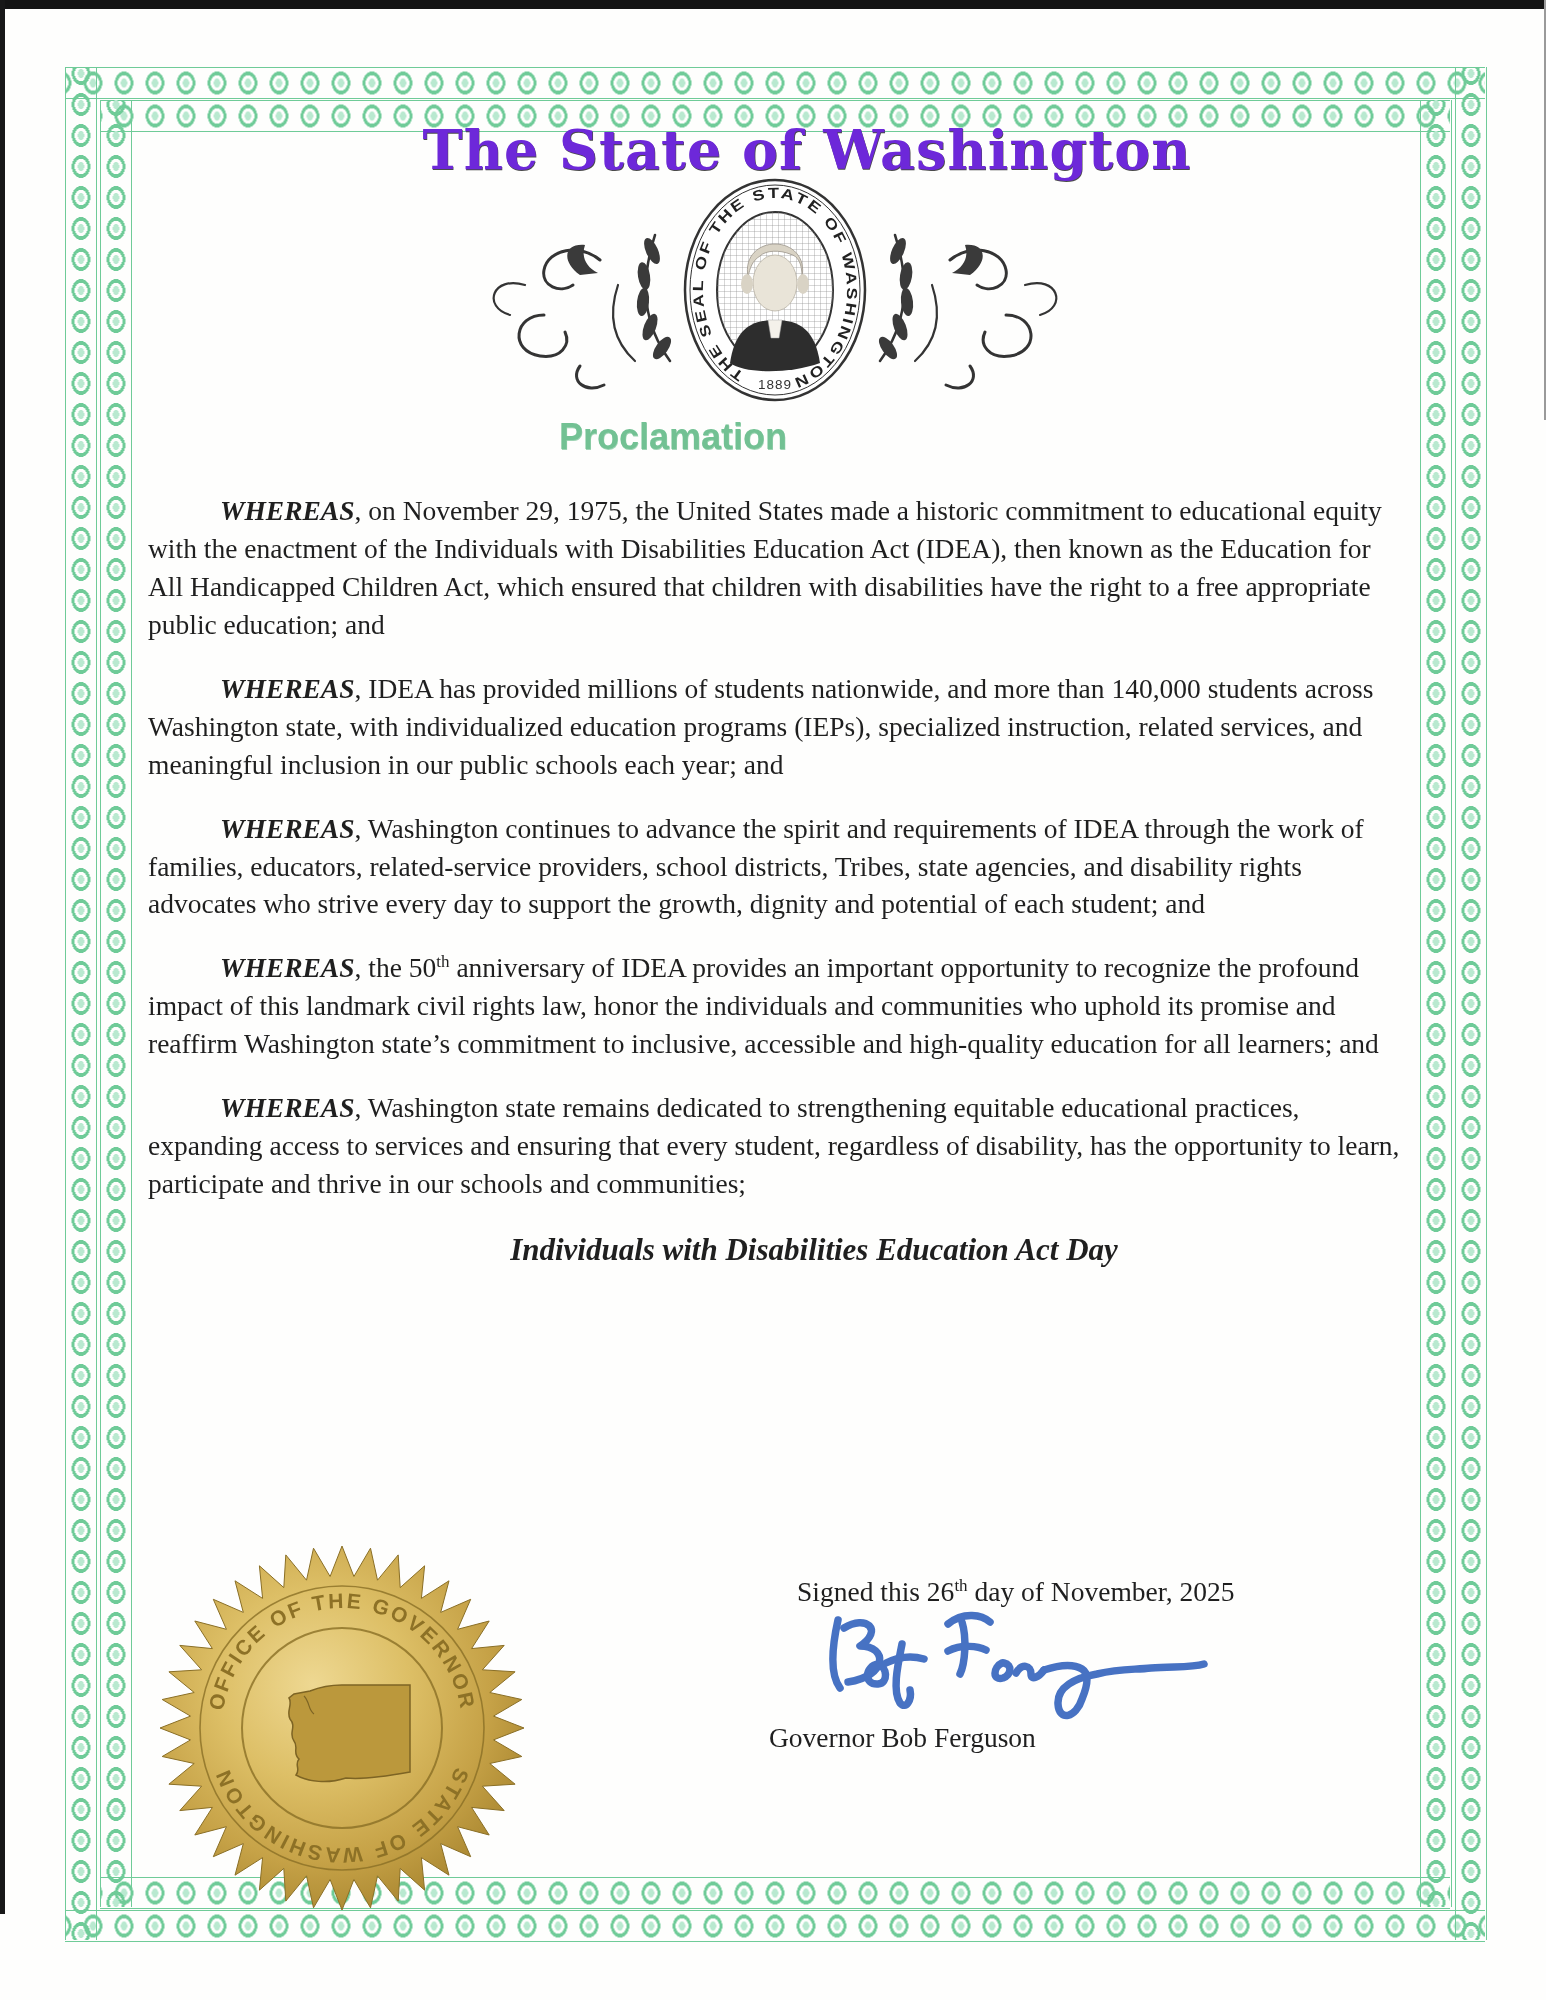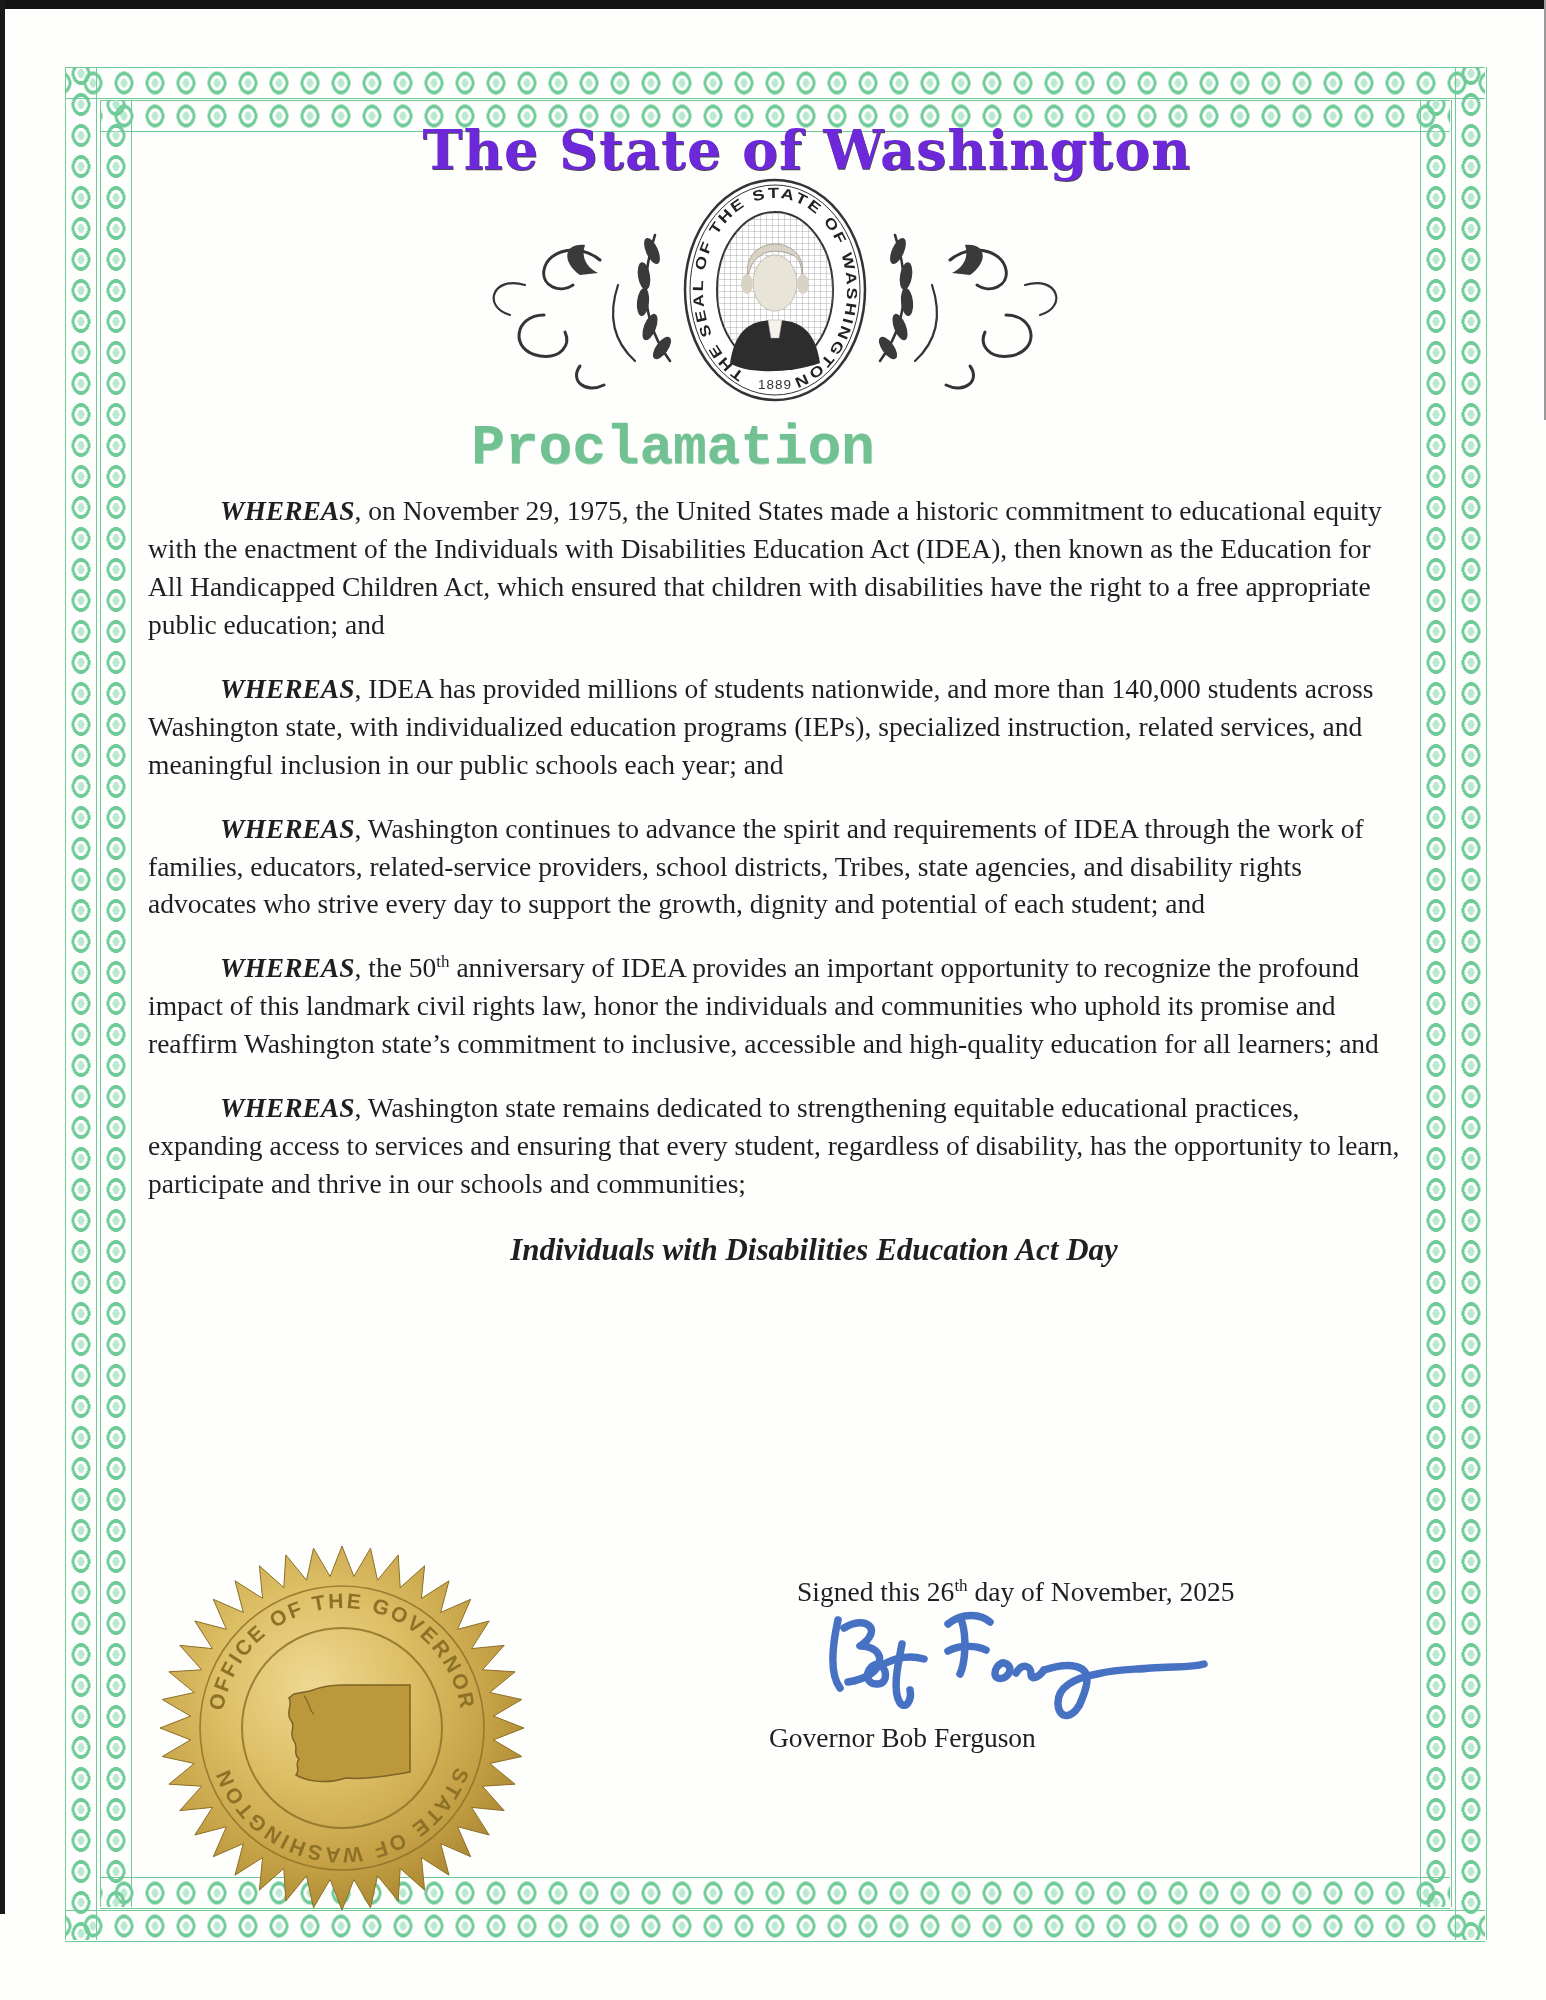--- a/index.html
+++ b/index.html
@@ -24,21 +24,21 @@
       radial-gradient(ellipse 11px 13.5px at 50% 50%, rgba(0,0,0,0) 57%, var(--border-green) 58% 84%, rgba(0,0,0,0) 85%);
     background-size:31px 31px;background-position:center;}
   .bstrip.h{border-top:1.6px solid var(--border-green);border-bottom:1.6px solid var(--border-green);}
   .bstrip.v{border-left:1.6px solid var(--border-green);border-right:1.6px solid var(--border-green);}
   
   .state-title{position:absolute;left:65px;top:118px;width:1484px;margin:0;text-align:center;
     font-family:"DejaVu Serif", serif;font-weight:800;font-size:54px;letter-spacing:1px;color:#6d28d9;
     text-shadow:0.6px 0.6px 0 #4a4a4a;}
   .seal-wrap{position:absolute;left:430px;top:165px;width:690px;height:250px;}
   .proclamation-title{position:absolute;left:65px;top:416px;width:1216px;margin:0;text-align:center;
-    font-family:Liberation Mono, monospace;font-weight:800;font-size:56px;color:var(--title-green);
+    font-family:Liberation Sans, sans-serif;font-weight:800;font-size:36px;color:var(--title-green);
     text-shadow:0.5px 0.5px 0 #9ed4b4;}
   
   .body-block{position:absolute;left:148px;top:492px;width:1260px;font-size:27.5px;line-height:1.38;}
   .body-block p{margin:0 0 26px 0;text-indent:72px;}
   .lead{font-weight:bold;font-style:italic;margin-top:24px;}
   sup{font-size:0.62em;line-height:0;}
   .day-title{margin:14px 0 30px 0;text-align:center;font-weight:bold;font-style:italic;font-size:31px;text-indent:0;}
   .closing{text-indent:0 !important;}
   
   .signed-line{position:absolute;left:797px;top:1576px;font-size:27.5px;}

